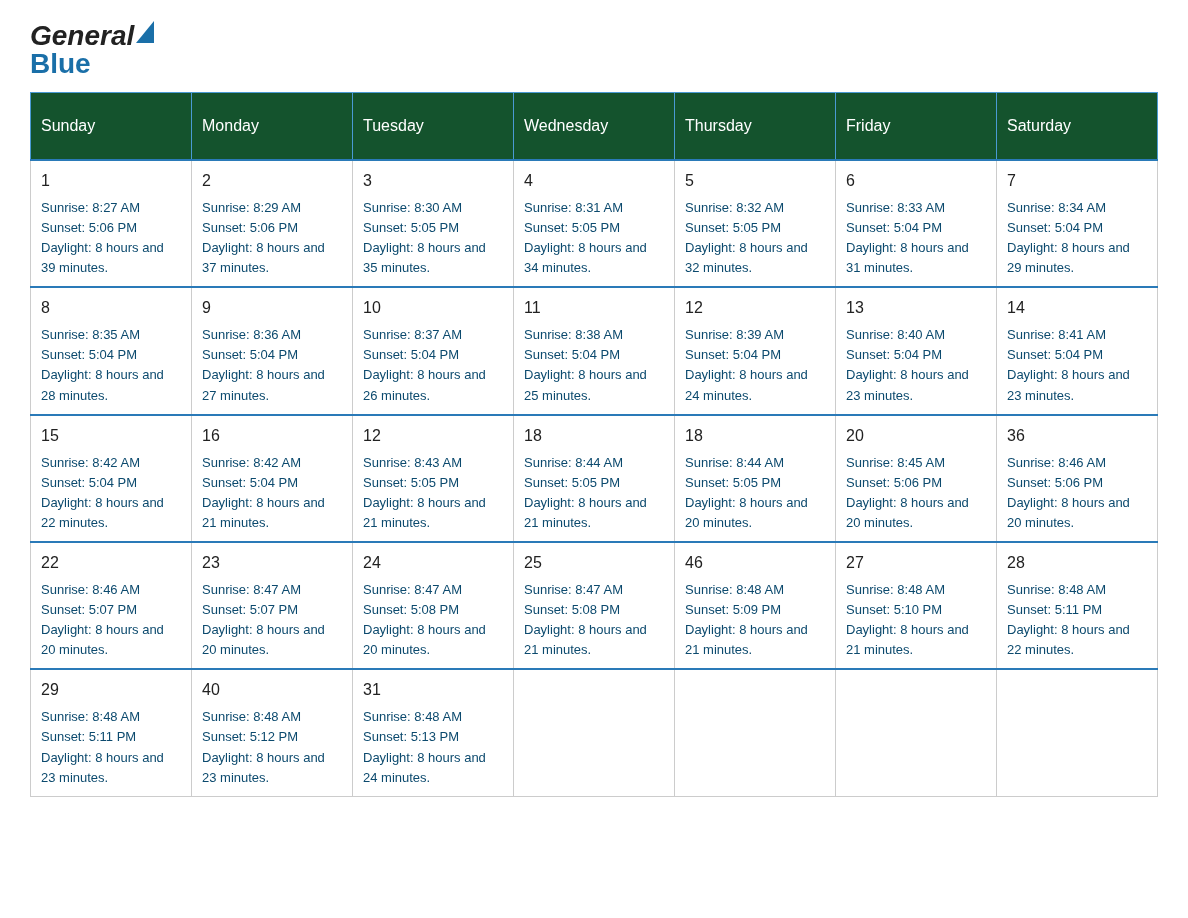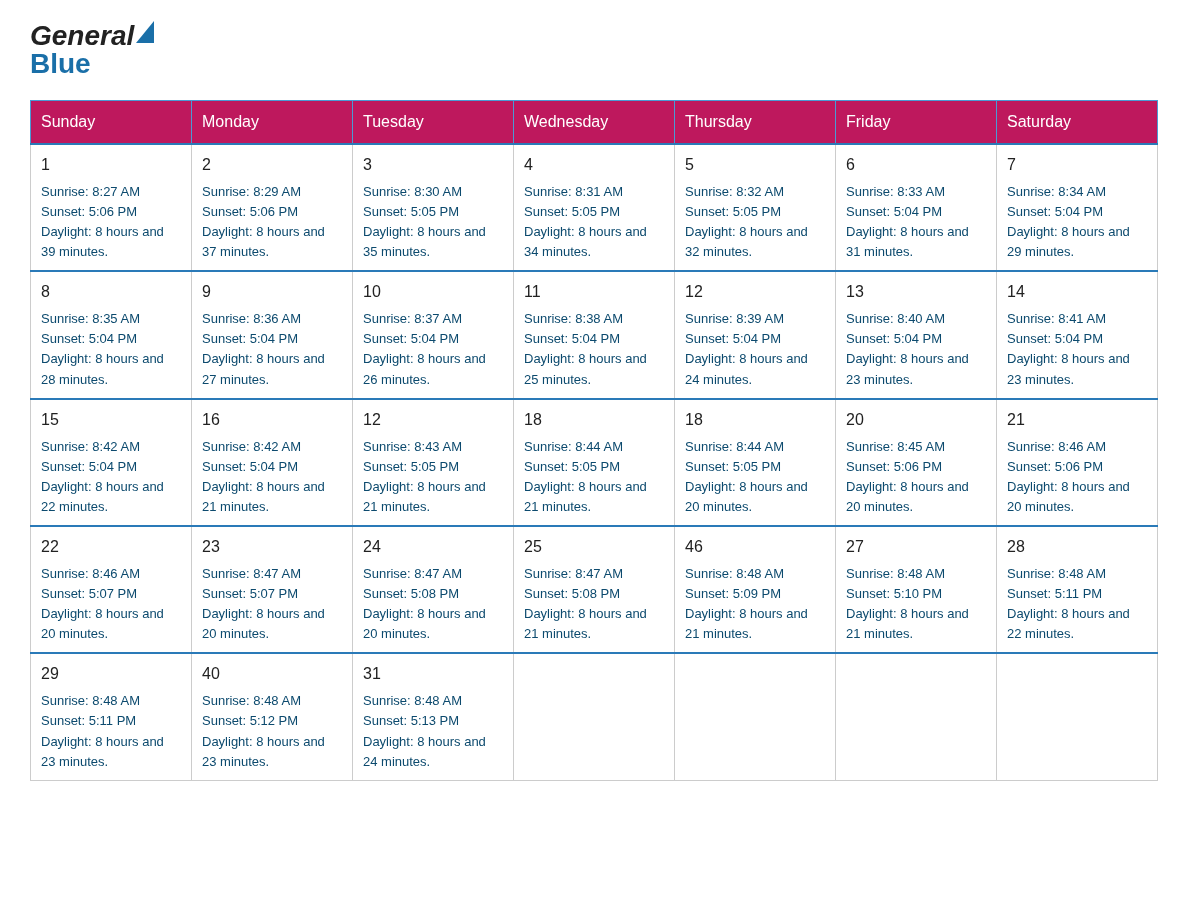--- a/index.html
+++ b/index.html
@@ -7,21 +7,21 @@
       font-family: Arial, sans-serif;
       background: #fff;
       width: 1188px;
       min-height: 918px;
       padding: 20px 30px;
     }
     .header {
       display: flex;
       justify-content: space-between;
       align-items: flex-end;
-      margin-bottom: 20px;
+      margin-bottom: 12px;
     }
     .logo {
       display: flex;
       align-items: center;
     }
     .logo-text-general {
       font-size: 28px;
       font-weight: bold;
       color: #222;
       font-style: italic;
@@ -54,25 +54,25 @@
     .location {
       font-size: 22px;
       color: #444;
       margin-top: 4px;
     }
     .calendar {
       width: 100%;
       border-collapse: collapse;
     }
     .calendar th {
-      background-color: #be185d;
+      background-color: #14532d;
       color: #fff;
       font-size: 16px;
       font-weight: normal;
-      padding: 12px 10px;
+      padding: 24px 10px;
       text-align: left;
       border: 1px solid #4a9ad4;
     }
     .calendar td {
       vertical-align: top;
       padding: 8px 10px;
       border: 1px solid #ccc;
       width: 14.28%;
       font-size: 13px;
       color: #333;
@@ -204,21 +204,21 @@
       </td>
         <td>
         <span class="day-number">18</span>
         <span class="day-info">Sunrise: 8:44 AM<br>Sunset: 5:05 PM<br>Daylight: 8 hours and 20 minutes.</span>
       </td>
         <td>
         <span class="day-number">20</span>
         <span class="day-info">Sunrise: 8:45 AM<br>Sunset: 5:06 PM<br>Daylight: 8 hours and 20 minutes.</span>
       </td>
         <td>
-        <span class="day-number">21</span>
+        <span class="day-number">36</span>
         <span class="day-info">Sunrise: 8:46 AM<br>Sunset: 5:06 PM<br>Daylight: 8 hours and 20 minutes.</span>
       </td>
       </tr>
       <tr>
         <td>
         <span class="day-number">22</span>
         <span class="day-info">Sunrise: 8:46 AM<br>Sunset: 5:07 PM<br>Daylight: 8 hours and 20 minutes.</span>
       </td>
         <td>
         <span class="day-number">23</span>

